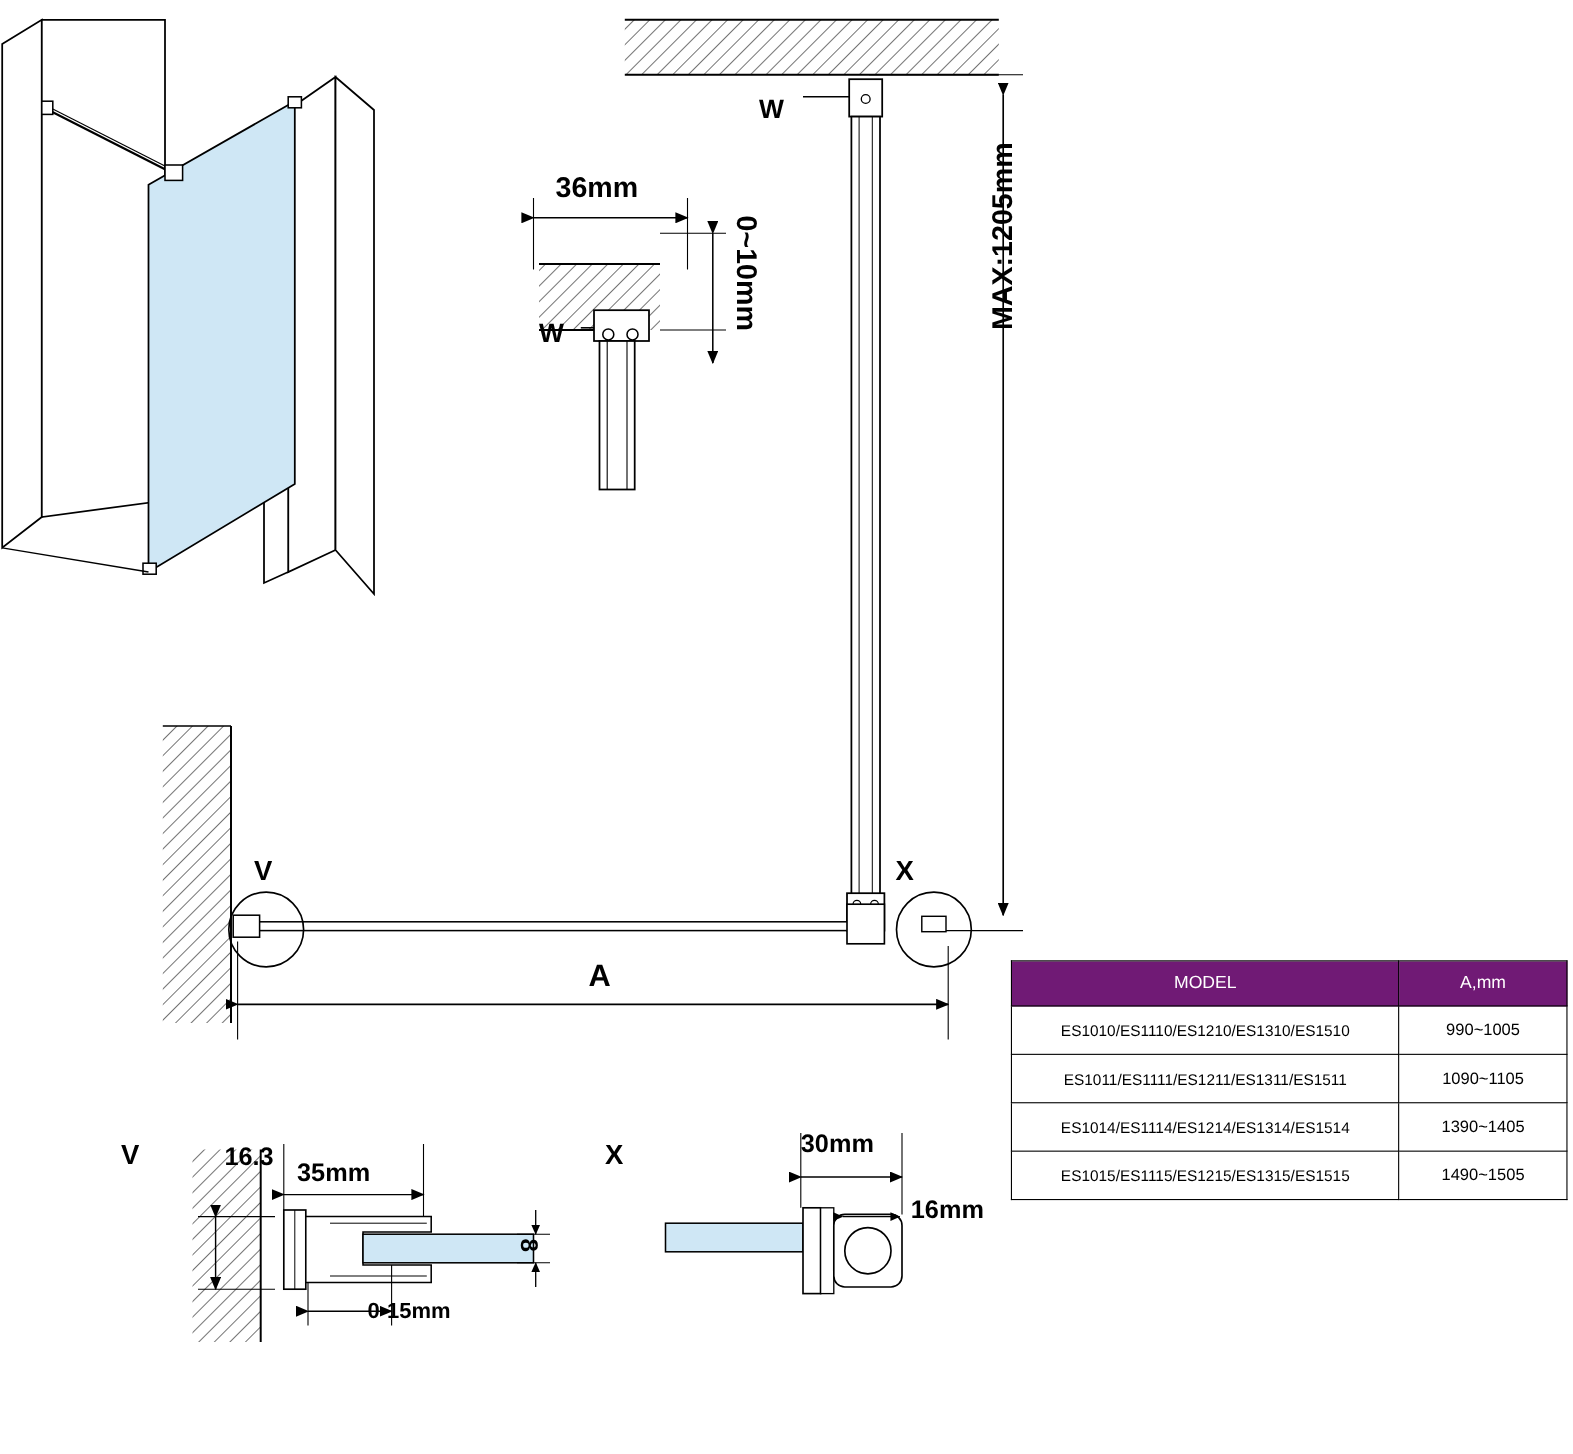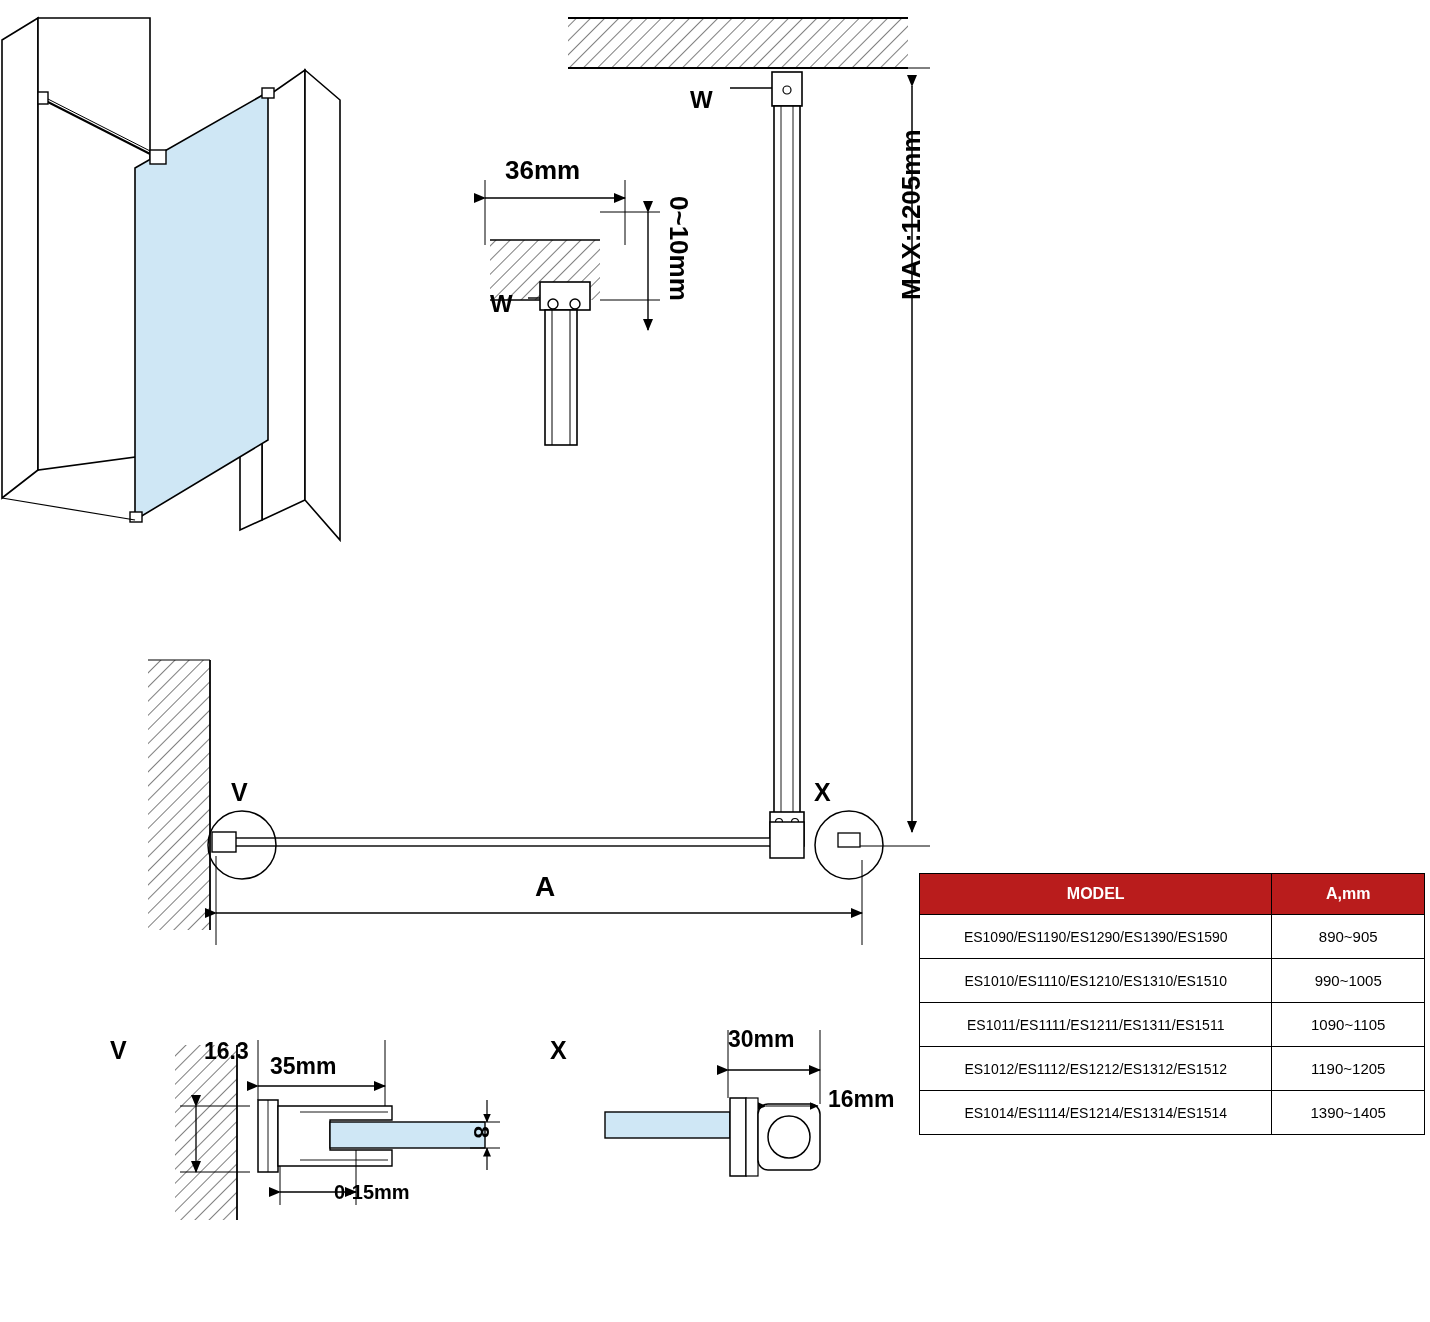--- a/index.html
+++ b/index.html
@@ -48,23 +48,23 @@
     background: #fff;
   }
   #model-table th, #model-table td {
     border: 1px solid #000;
     padding: 0;
     height: 43px;
     text-align: center;
     vertical-align: middle;
   }
   #model-table thead th {
-    background: #b91c1c;
+    background: #701a75;
     color: #fff;
-    font-weight: bold;
+    font-weight: normal;
     font-size: 16px;
     height: 40px;
   }
   #model-table td.model-cell {
     width: 352px;
     font-size: 14px;
   }
   #model-table td.a-cell {
     width: 152px;
     font-size: 15px;
@@ -263,35 +263,31 @@
 
   <table id="model-table">
     <thead>
       <tr>
         <th>MODEL</th>
         <th>A,mm</th>
       </tr>
     </thead>
     <tbody id="table-body">
       <tr>
-        <td class="model-cell">ES1090/ES1190/ES1290/ES1390/ES1590</td>
-        <td class="a-cell">890~905</td>
-      </tr>
-      <tr>
         <td class="model-cell">ES1010/ES1110/ES1210/ES1310/ES1510</td>
         <td class="a-cell">990~1005</td>
       </tr>
       <tr>
         <td class="model-cell">ES1011/ES1111/ES1211/ES1311/ES1511</td>
         <td class="a-cell">1090~1105</td>
       </tr>
       <tr>
-        <td class="model-cell">ES1012/ES1112/ES1212/ES1312/ES1512</td>
-        <td class="a-cell">1190~1205</td>
-      </tr>
-      <tr>
         <td class="model-cell">ES1014/ES1114/ES1214/ES1314/ES1514</td>
         <td class="a-cell">1390~1405</td>
       </tr>
+      <tr>
+        <td class="model-cell">ES1015/ES1115/ES1215/ES1315/ES1515</td>
+        <td class="a-cell">1490~1505</td>
+      </tr>
     </tbody>
   </table>
 
 </div>
 
 </body></html>

